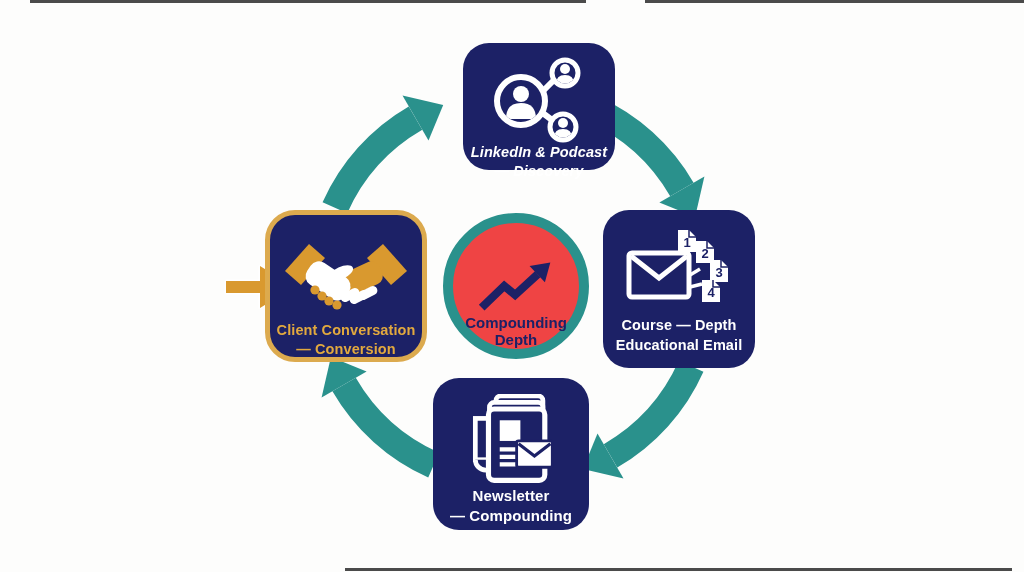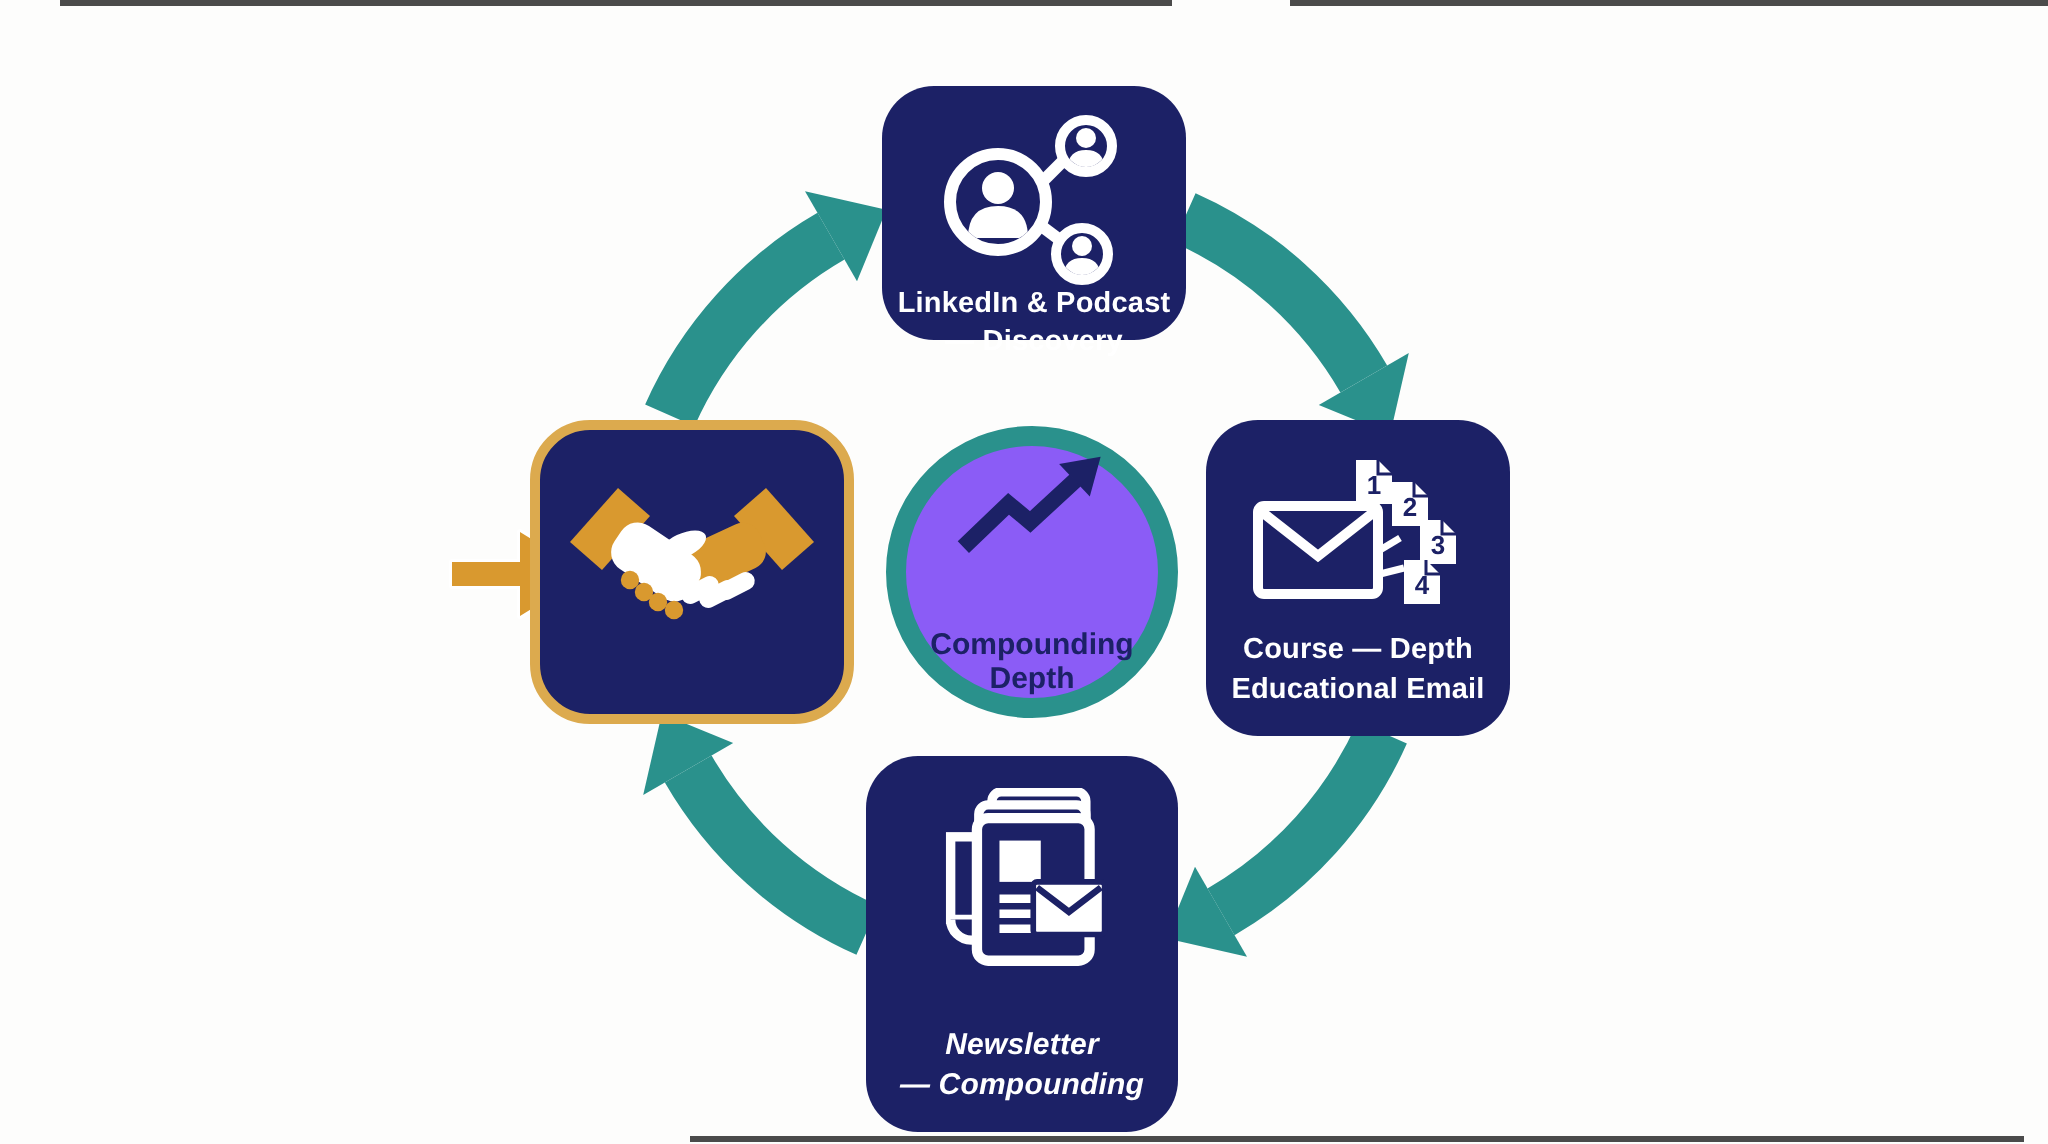--- a/index.html
+++ b/index.html
@@ -13,32 +13,32 @@
   .node{
     position:absolute;background:#1c2166;border-radius:26px;
     display:flex;flex-direction:column;align-items:center;
     box-sizing:border-box;padding-top:14px;
   }
   .node .label{
     margin-top:auto;padding-bottom:13px;text-align:center;
     color:#ffffff;font-weight:700;font-size:14.5px;line-height:1.34;
     letter-spacing:.1px;width:100%;
   }
-  .node-top{left:441px;top:43px;width:152px;height:127px;}
+  .node-top{left:463px;top:43px;width:152px;height:127px;font-style:italic;}
   .node-right{left:603px;top:210px;width:152px;height:158px;}
-  .node-bottom{left:433px;top:378px;width:156px;height:188px;font-style:italic;}
+  .node-bottom{left:433px;top:378px;width:156px;height:152px;}
   .node-left{
     left:265px;top:210px;width:162px;height:152px;
     border:5px solid #dcaa4e;border-radius:30px;padding-top:10px;
   }
   .node-left .label{color:#e2a93e;}
   .center-circle{
     position:absolute;left:443px;top:213px;width:126px;height:126px;
-    background:#8b5cf6;border:10px solid #2a918c;border-radius:50%;
-    display:flex;flex-direction:column;align-items:center;justify-content:space-between;
+    background:#ef4444;border:10px solid #2a918c;border-radius:50%;
+    display:flex;flex-direction:column;align-items:center;justify-content:flex-end;
   }
   .center-text{
     text-align:center;color:#1c2166;font-weight:700;font-size:15px;
     line-height:1.18;margin-top:1px;
   }
   .icon-svg{flex:none;}
 </style>
 </head>
 <body>
 
@@ -170,20 +170,24 @@
         <rect x="73.5" y="54" width="9" height="20" rx="4.5" transform="rotate(63 78 64)"></rect>
         <rect x="82.5" y="50" width="9" height="20" rx="4.5" transform="rotate(63 87 60)"></rect>
       </g>
       <g fill="#d9992f">
         <circle cx="34" cy="57" r="4.6"></circle>
           <circle cx="41" cy="63" r="4.6"></circle>
           <circle cx="48" cy="68" r="4.6"></circle>
           <circle cx="56" cy="72" r="4.6"></circle>
       </g>
     </svg>
+    <div class="label">
+      <div>Client Conversation</div>
+      <div>— Conversion</div>
+    </div>
   </div>
 
   <div class="center-circle">
     <svg width="92" height="56" viewBox="0 0 92 62">
       <path d="M8,56 L33,32 L45,42 L70,19" fill="none" stroke="#1c2166" stroke-width="9"></path>
       <polygon points="61,10 78,28 84,6" fill="#1c2166"></polygon>
     </svg>
     <div class="center-text">
       <div>Compounding</div>
       <div>Depth</div>

